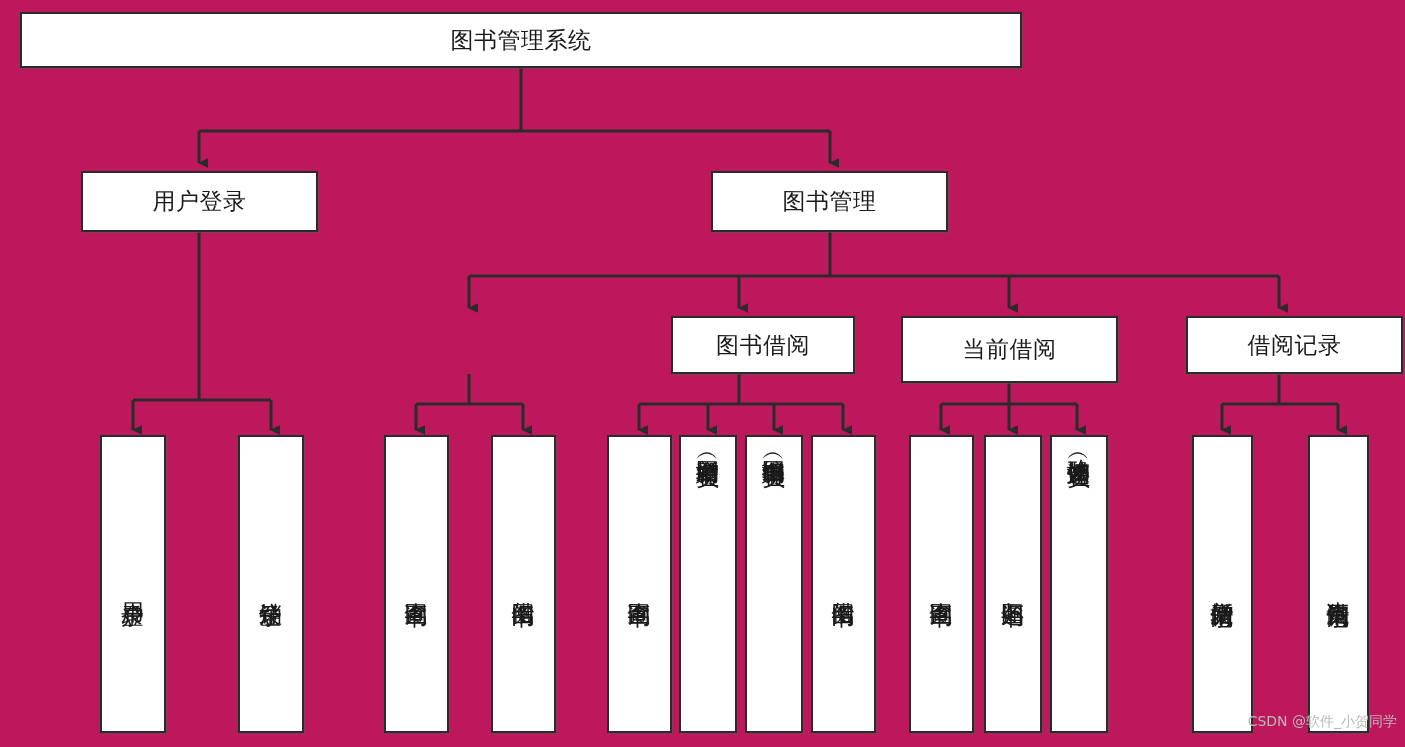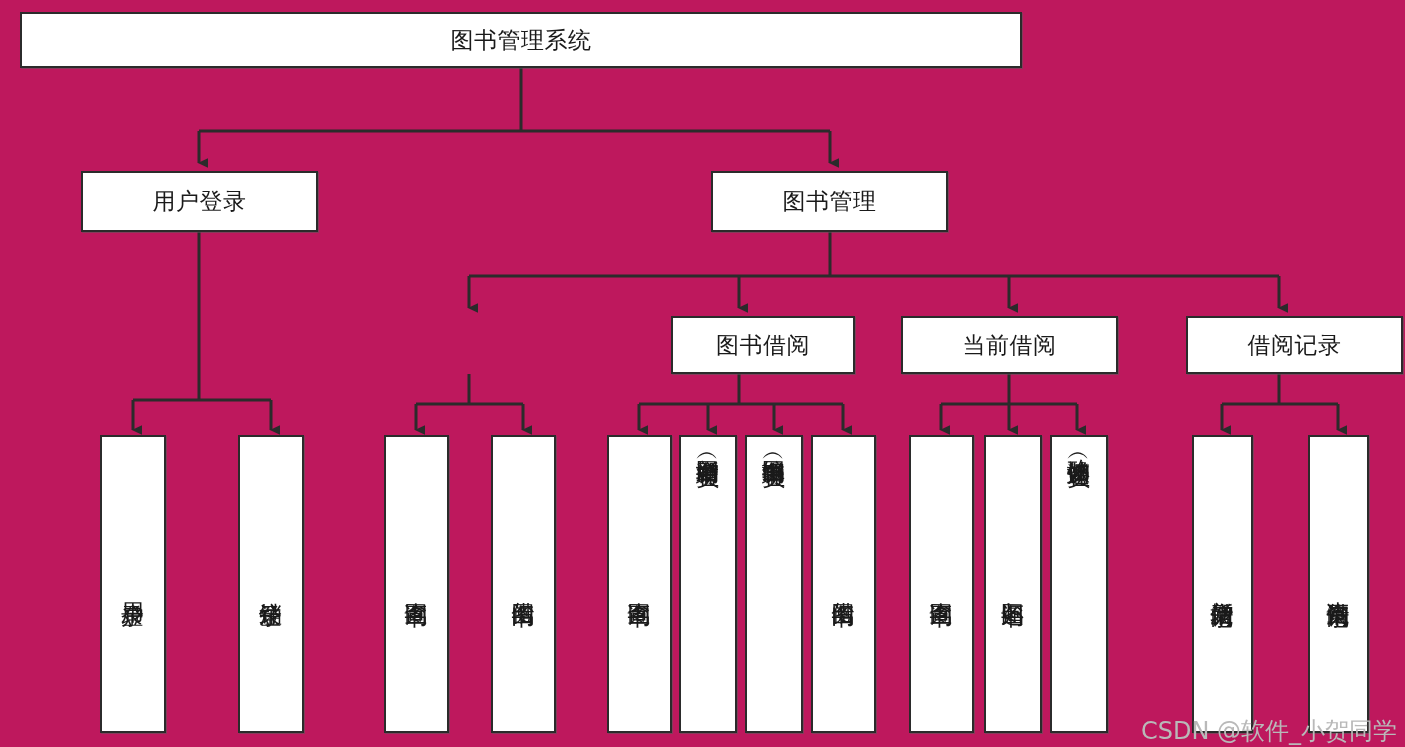--- a/index.html
+++ b/index.html
@@ -56,22 +56,22 @@
     letter-spacing: 1px;
     white-space: nowrap;
     text-align: center;
   }
   .node.v.center .label-v {
     margin: auto;
   }
   #watermark {
     position: absolute;
     right: 8px;
-    bottom: 0;
-    font-size: 24px;
+    bottom: 16px;
+    font-size: 14px;
     color: #b9b9b9;
     white-space: nowrap;
     z-index: 5;
     font-family: "DejaVu Sans", "Liberation Sans", sans-serif;
   }
 </style>
 </head>
 <body>
 
 <div id="canvas">
@@ -139,21 +139,21 @@
 
   <div class="node h" style="left:711px; top:171px; width:237px; height:61px;">
     <span class="label-h">图书管理</span>
   </div>
 
 
   <div class="node h" style="left:631px; top:316px; width:184px; height:58px;margin-left:40px;">
     <span class="label-h">图书借阅</span>
   </div>
 
-  <div class="node h" style="left:901px; top:316px; width:217px; height:58px;">
+  <div class="node h" style="left:901px; top:316px; width:217px; height:67px;">
     <span class="label-h">当前借阅</span>
   </div>
 
   <div class="node h" style="left:1170px; top:316px; width:217px; height:58px;margin-left:16px;">
     <span class="label-h">借阅记录</span>
   </div>
 
   <div class="node v center" style="left:100px; top:435px; width:66px; height:298px;">
     <span class="label-v">用户登录</span>
   </div>

